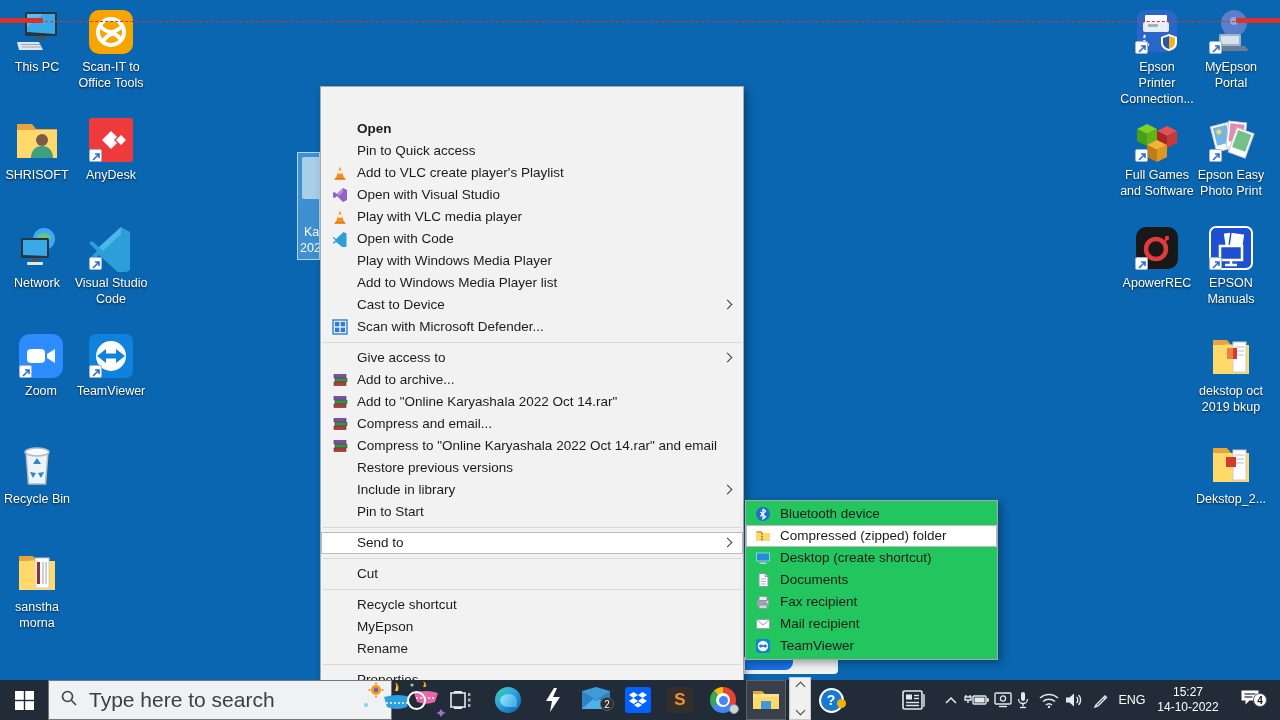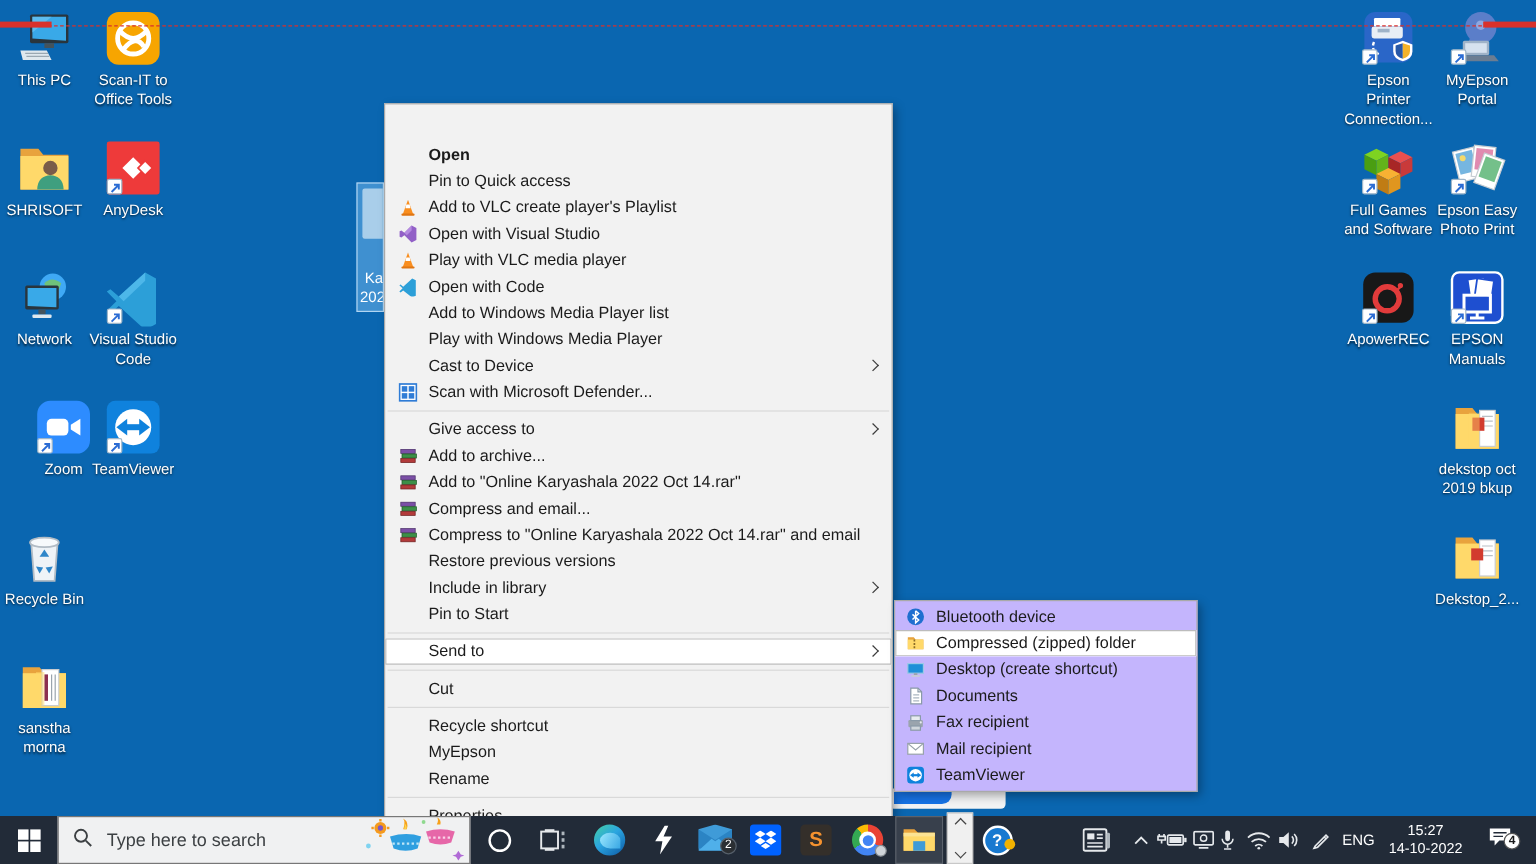--- a/index.html
+++ b/index.html
@@ -50,35 +50,35 @@
         font-size:13.5px; color:#1b1b1b; white-space:nowrap; }
   .mi.b { font-weight:bold;margin-top:28px; }
   .mi.hl { background:#fff; box-shadow:inset 0 0 0 1px #bcbcbc; }
   .mi .ic { position:absolute; left:11px; top:3px; width:16px; height:16px; }
   .arr { position:absolute; right:12px; top:7px; width:7px; height:7px;
          border-top:1.6px solid #3b3b3b; border-right:1.6px solid #3b3b3b;
          transform:rotate(45deg); }
   .sep { height:1px; background:#d9d9d9; margin:4px 2px; }
 
   
-  .submenu { position:absolute; left:745px; top:500px; width:253px; background:#c4b5fd;
+  .submenu { position:absolute; left:745px; top:500px; width:253px; background:#22c55e;
              border:1px solid #a9a9a9; box-shadow:3px 3px 8px rgba(0,0,0,.35);
              padding:2px 0; z-index:11; }
   .submenu .mi { padding-left:34px; }
   .submenu .mi .ic { left:9px; }
 
   
   .taskbar { position:absolute; left:0; bottom:0; width:1280px; height:40px;
              background:#222b38; z-index:20; }
   .tb { position:absolute; top:0; height:40px; display:flex; align-items:center;
         justify-content:center; }
   .searchbox { position:absolute; left:48px; top:0; width:344px; height:40px;
                background:#f0f1f2; border:1px solid #777; display:flex; align-items:center; }
   .searchbox input { border:none; outline:none; background:transparent; flex:1;
-                     font-size:15px; color:#333; font-family:"Liberation Sans",sans-serif; }
+                     font-size:21px; color:#333; font-family:"Liberation Sans",sans-serif; }
   .searchbox input::placeholder { color:#3c4043; opacity:1; }
   .sicon { margin:0 10px 0 12px; }
   .diya-wrap { margin-right:4px; position:relative; width:84px; height:38px; }
   .cortana-ring { width:19px; height:19px; border:2.4px solid #fff; border-radius:50%; }
   .badge { position:absolute; border-radius:50%; font-size:10px; display:flex;
            align-items:center; justify-content:center; font-family:"Liberation Sans",sans-serif; }
   .mail-badge { right:-4px; bottom:2px; width:14px; height:14px; background:#2b2f33;
                 color:#fff; border:1px solid #56606b; }
   .action-badge { right:-7px; bottom:4px; width:14px; height:14px; background:#fff;
                   color:#1b1b1b; border:1px solid #555; font-weight:bold; }
@@ -200,21 +200,21 @@
     </svg>
     <span class="scut">
         <svg width="11" height="11" viewBox="0 0 11 11">
           <path d="M2 9 8 3 M4 3h4v4" stroke="#2b6cd4" stroke-width="1.6" fill="none"></path>
         </svg>
       </span>
   </div>
   <div class="dlabel">Visual Studio Code</div>
 </div>
 
-<div class="dicon" style="left:16px;top:332px">
+<div class="dicon" style="left:4px;top:332px">
   <div class="dimg">
     <svg width="48" height="48" viewBox="0 0 48 48">
       <rect x="2" y="2" width="44" height="44" rx="11" fill="#2d8cff"></rect>
       <rect x="10" y="17" width="18" height="14" rx="4" fill="#fff"></rect>
       <polygon points="30,22 38,17 38,31 30,26" fill="#fff"></polygon>
     </svg>
     <span class="scut">
         <svg width="11" height="11" viewBox="0 0 11 11">
           <path d="M2 9 8 3 M4 3h4v4" stroke="#2b6cd4" stroke-width="1.6" fill="none"></path>
         </svg>
@@ -468,22 +468,22 @@
           <polygon points="8,1.5 12.5,14 3.5,14" fill="#f98e1f"></polygon>
           <polygon points="6.6,5.5 9.4,5.5 10.1,8.5 5.9,8.5" fill="#fff"></polygon>
           <rect x="2.5" y="13" width="11" height="1.8" rx=".9" fill="#e07612"></rect>
         </svg></span>
     <span>Play with VLC media player</span></div>
   <div class="mi">
     <span class="ic"><svg width="16" height="16" viewBox="0 0 16 16">
           <path d="M11.5 1 4 8 1.8 6l-1 .7 2.7 2.6L.8 12l1 .7L4 11l7.5 6 3-1.6V2.6z" fill="#2c9fd8"></path>
         </svg></span>
     <span>Open with Code</span></div>
+  <div class="mi"><span>Play with Windows Media Player</span></div>
   <div class="mi"><span>Add to Windows Media Player list</span></div>
-  <div class="mi"><span>Play with Windows Media Player</span></div>
   <div class="mi"><span>Cast to Device</span><span class="arr"></span></div>
   <div class="mi">
     <span class="ic"><svg width="16" height="16" viewBox="0 0 16 16">
           <rect x="1" y="1" width="14" height="14" fill="#fff" stroke="#2f7cd6" stroke-width="1.4"></rect>
           <rect x="2.8" y="2.8" width="4.6" height="4.6" fill="#2f7cd6"></rect>
           <rect x="8.6" y="2.8" width="4.6" height="4.6" fill="#2f7cd6"></rect>
           <rect x="2.8" y="8.6" width="4.6" height="4.6" fill="#2f7cd6"></rect>
           <rect x="8.6" y="8.6" width="4.6" height="4.6" fill="#2f7cd6"></rect>
         </svg></span>
     <span>Scan with Microsoft Defender...</span></div>

